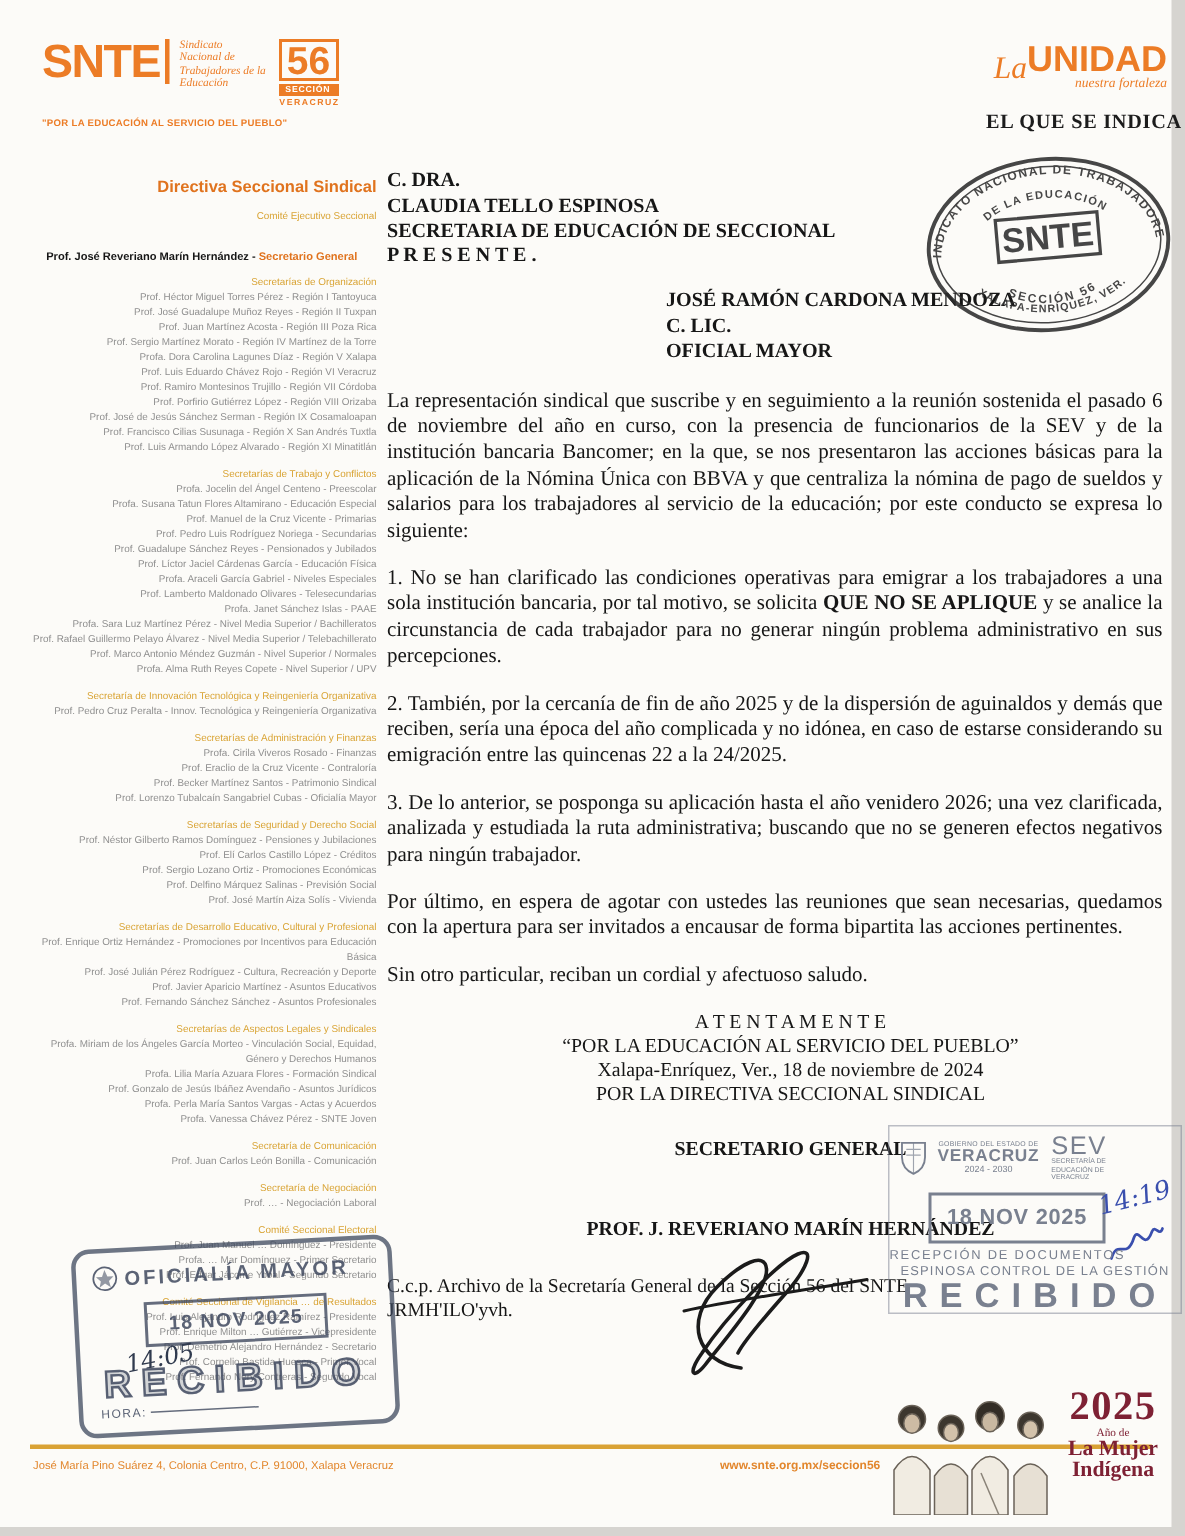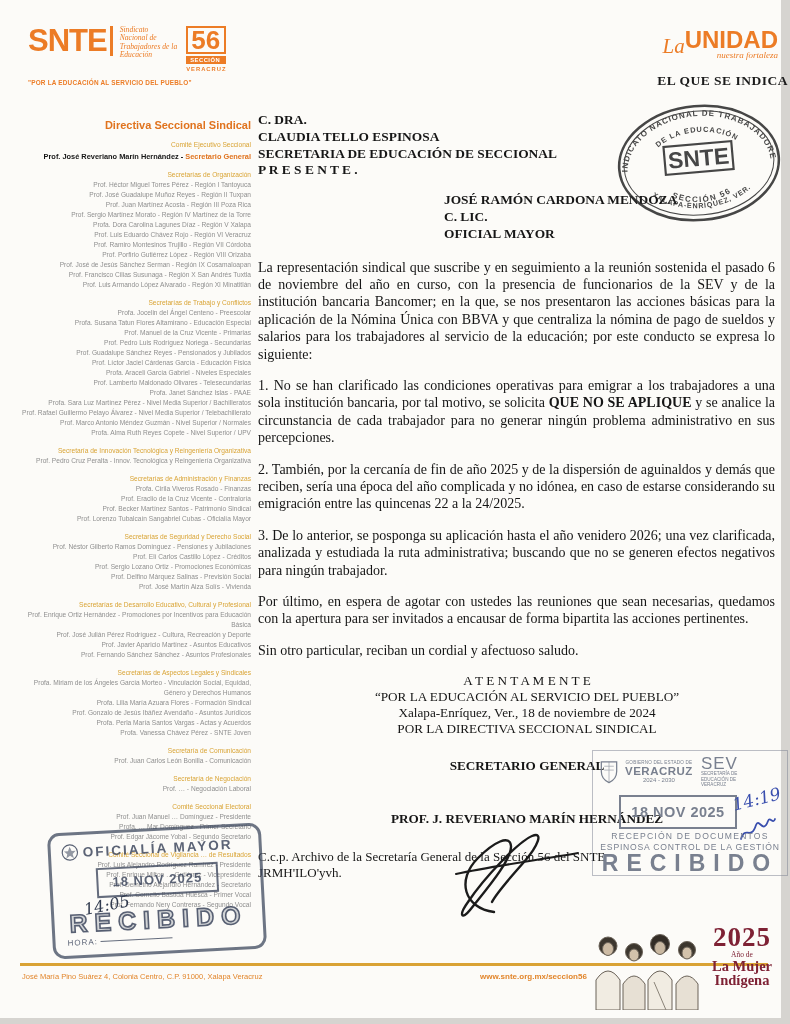--- a/index.html
+++ b/index.html
@@ -21,21 +21,21 @@
   .un-la{font-family:"Liberation Serif",serif;font-style:italic;font-size:21px;color:#EC7C26;position:relative;top:5px;}
   .un-word{font-size:24px;font-weight:bold;color:#EC7C26;letter-spacing:0;}
   .un-tag{font-family:"Liberation Serif",serif;font-style:italic;font-size:9px;color:#EC7C26;margin-top:-4px;}
   #lh-indica{position:absolute;left:628px;top:73px;width:160px;text-align:right;
              font-family:"Liberation Serif",serif;font-weight:bold;font-size:13.5px;color:#1c1c1c;letter-spacing:.5px;}
   
   #sidebar{position:absolute;left:18px;top:119px;width:233px;text-align:right;z-index:1;}
   .sb-title{font-size:11px;font-weight:bold;color:#E0731E;margin-bottom:9px;}
   .sb-item{font-size:6.6px;line-height:10px;color:#8f8f8f;}
   .sb-item.t-h{color:#D9A435;margin-top:8px;}
-  .sb-item.t-b{font-size:7.4px;color:#161616;font-weight:bold;margin:2px 0 3px;}
+  .sb-item.t-b{font-size:7.4px;color:#161616;font-weight:bold;margin:16px 0 3px;text-align:center;}
   .sb-item.t-b span[data-field="y"]{color:#E0731E;}
   
   #main{position:absolute;left:258px;top:112px;width:517px;z-index:1;
         font-family:"Liberation Serif",serif;color:#161616;}
   .recipient .r-line{font-weight:bold;font-size:13.4px;line-height:16.8px;}
   .recipient-2{margin:13px 0 0 186px;}
   .paras{margin-top:16px;}
   .body-p{margin:0 0 14px;font-size:14px;line-height:17.4px;text-align:justify;}
   .closing{width:362px;margin-left:88px;text-align:center;font-size:13.2px;line-height:15.8px;margin-top:2px;}
   .closing .role{font-weight:bold;margin-top:22px;}
@@ -65,21 +65,21 @@
   .sr-gov2{font-size:11.5px;font-weight:bold;letter-spacing:.5px;}
   .sr-gov3{font-size:6px;}
   .sr-sev{margin-left:3px;}
   .sr-sev1{font-size:17px;font-weight:normal;letter-spacing:1px;line-height:15px;}
   .sr-sev2{font-size:4.6px;width:60px;line-height:1.25;text-transform:uppercase;}
   .sr-datebox{position:absolute;left:26px;top:44px;width:114px;height:30px;border:2.5px solid currentColor;
               text-align:center;line-height:30px;font-size:14.5px;font-weight:bold;letter-spacing:.5px;}
   .sr-time{position:absolute;right:6px;top:38px;color:#3a4fae;font-size:17px;font-style:italic;
            transform:rotate(-14deg);font-family:"DejaVu Serif",serif;}
   .sr-flourish{position:absolute;right:10px;top:60px;}
-  .sr-l1{position:absolute;left:0;right:0;top:80px;text-align:center;font-size:8.6px;letter-spacing:1.2px;}
+  .sr-l1{position:absolute;left:0;right:0;top:80px;text-align:left;font-size:8.6px;letter-spacing:1.2px;}
   .sr-l2{position:absolute;left:0;right:0;top:91px;text-align:center;font-size:8.6px;letter-spacing:.8px;}
   .sr-received{position:absolute;left:0;right:0;top:99px;text-align:center;font-size:23px;font-weight:bold;letter-spacing:8px;}
   
   #signature{position:absolute;left:398px;top:816px;z-index:4;}
   
   #f-rule{position:absolute;left:20px;top:963px;width:748px;height:2.5px;background:#D9A235;}
   #f-address{position:absolute;left:22px;top:972px;font-size:7.5px;color:#E2862C;}
   #f-web{position:absolute;left:480px;top:972px;font-size:8px;font-weight:bold;color:#E2862C;}
   #f-women{position:absolute;left:592px;top:922px;z-index:2;}
   #f-year{position:absolute;left:700px;top:924px;width:84px;text-align:center;color:#7E2134;

